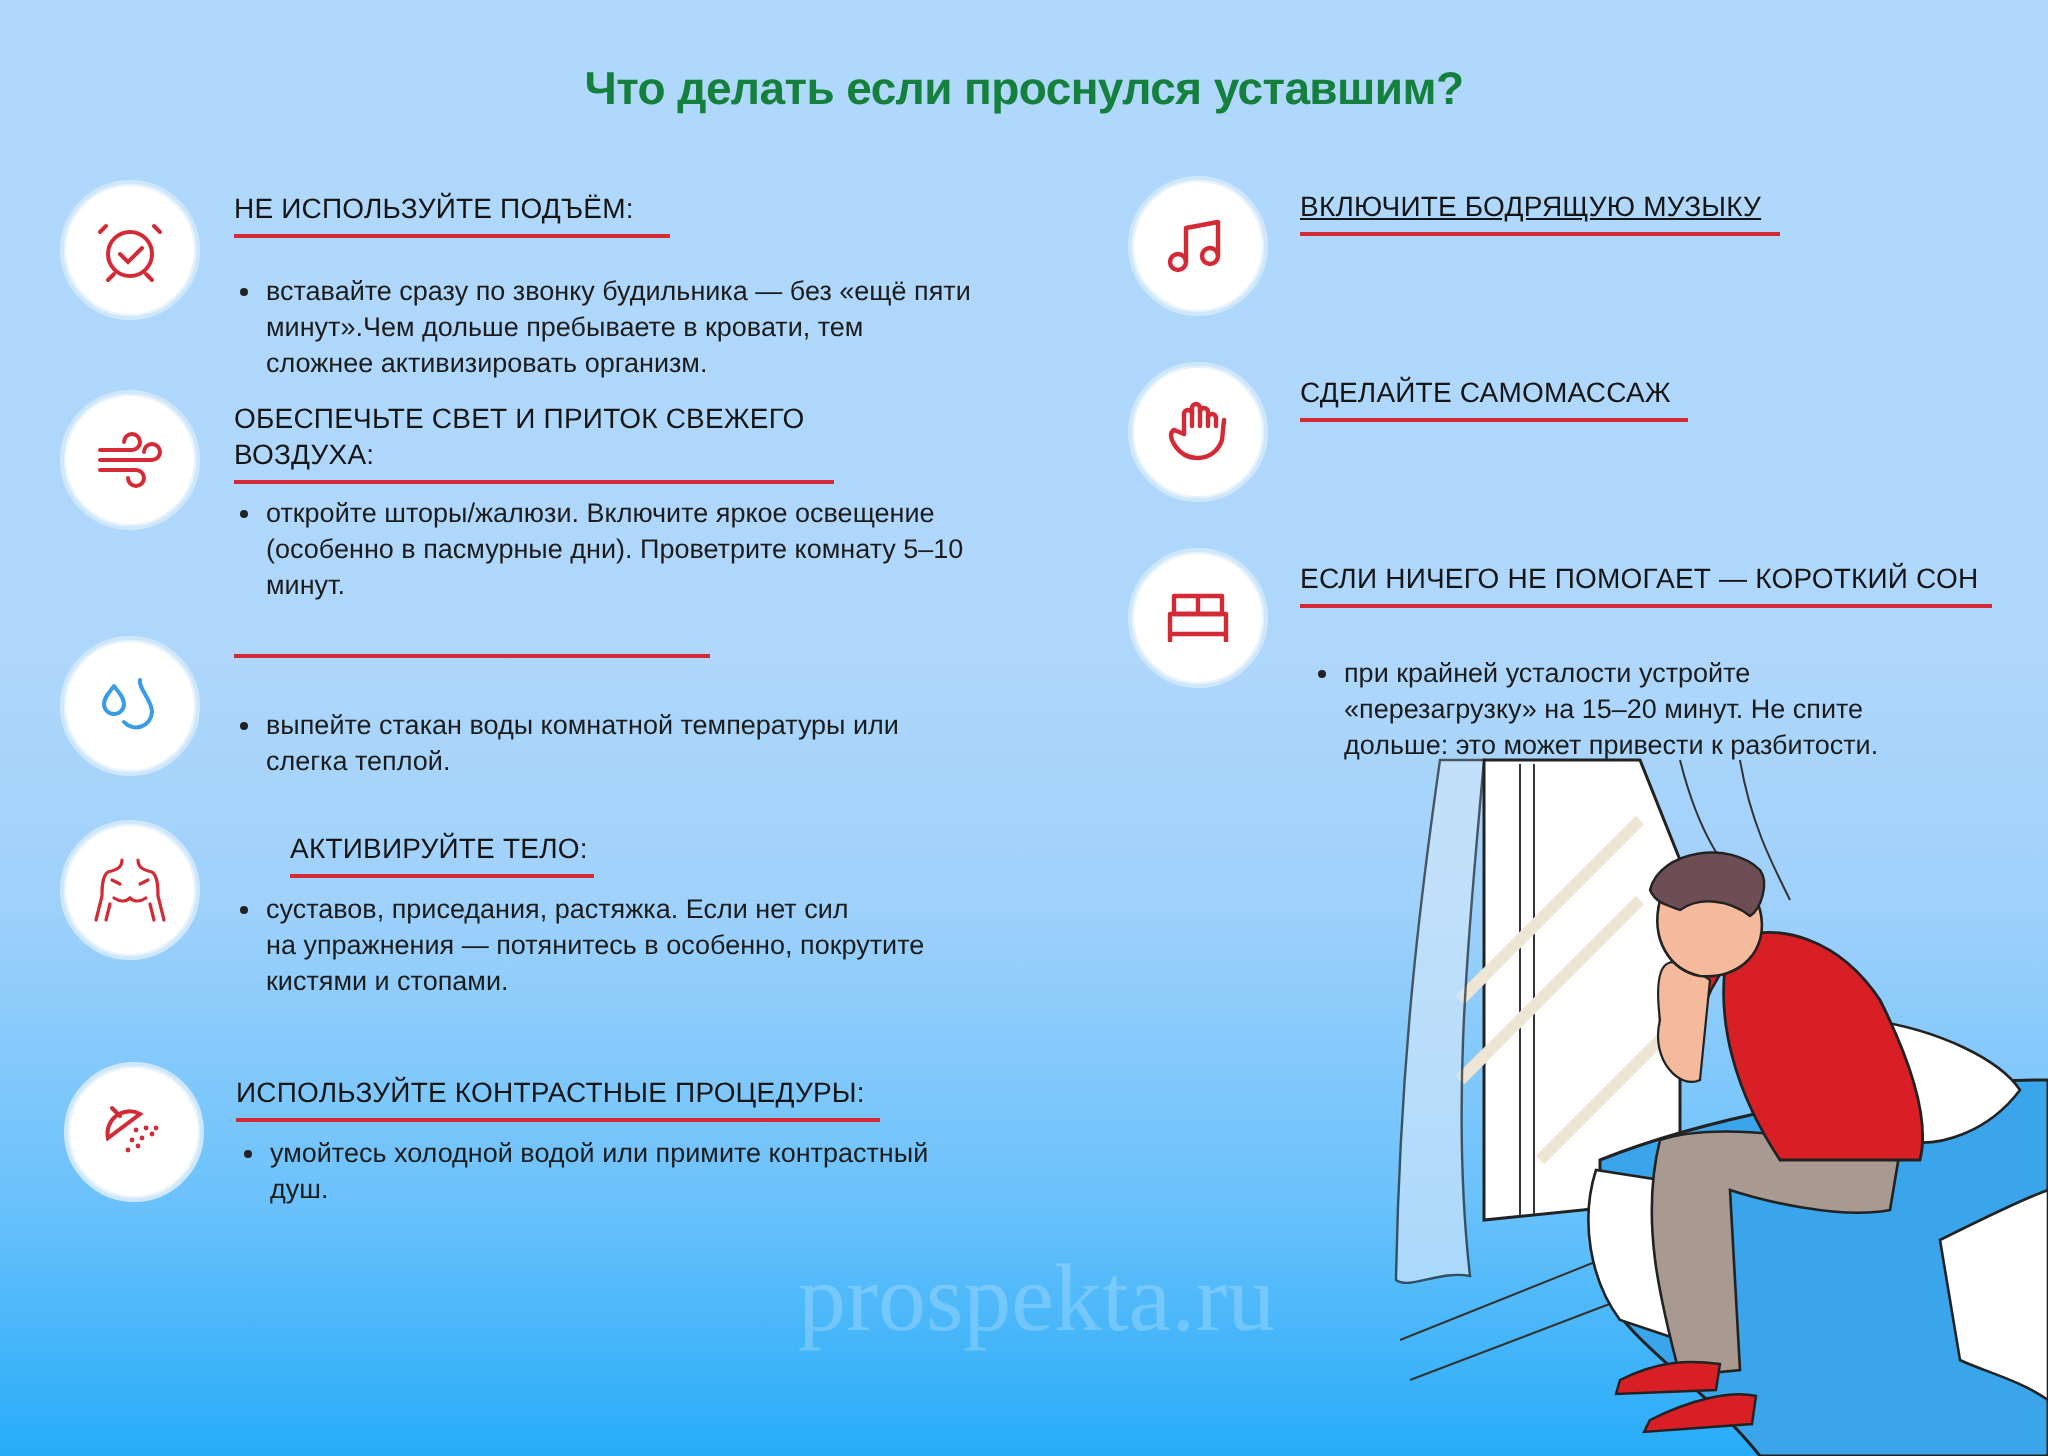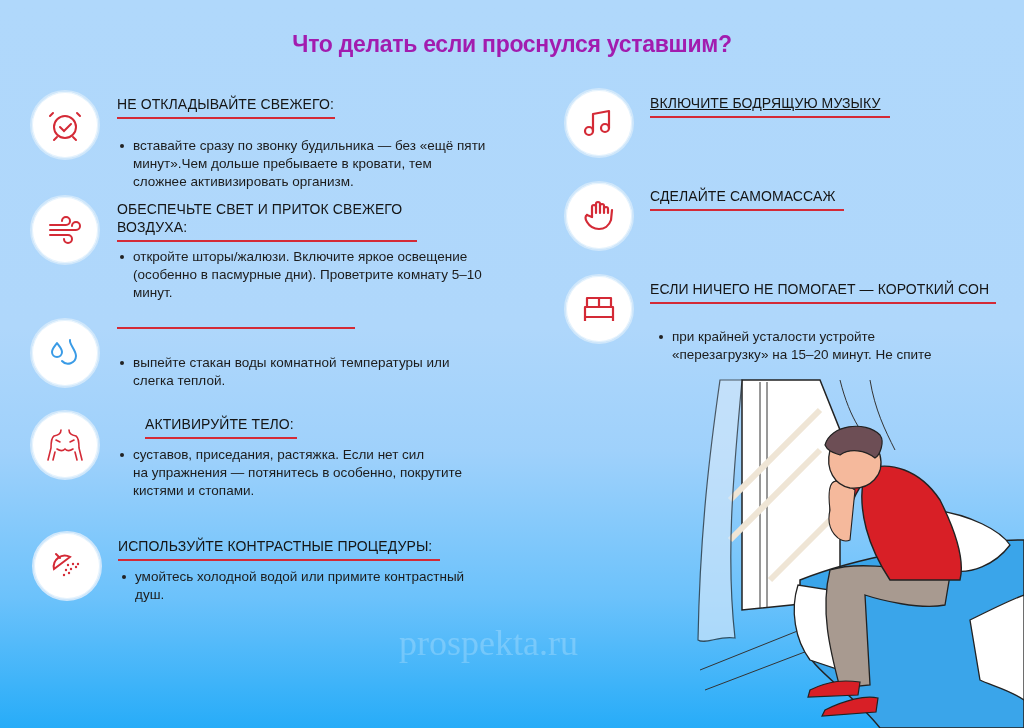--- a/index.html
+++ b/index.html
@@ -5,21 +5,21 @@
   * { box-sizing: border-box; margin: 0; padding: 0; }
   html, body { width: 1024px; height: 728px; overflow: hidden; }
   body {
     position: relative;
     font-family: "Liberation Sans", "DejaVu Sans", sans-serif;
     color: #1a1a1a;
     background: linear-gradient(to bottom, #b0d8fb 0%, #afd7fb 45%, #9fd1fb 62%, #6cc2fb 82%, #27acf8 100%);
   }
   .title {
     position: absolute; left: 0; top: 31px; width: 1024px;
-    text-align: center; font-size: 23px; font-weight: bold; color: #a21caf;
+    text-align: center; font-size: 23px; font-weight: bold; color: #15803d;
     letter-spacing: -0.3px;
   }
   .icon-circle {
     position: absolute; width: 70px; height: 70px; border-radius: 50%;
     background: #fff; border: 2px solid #cfe7fb;
     box-shadow: 0 0 0 1px #e6f3fd inset;
     display: flex; align-items: center; justify-content: center;
   }
   .icon-circle svg { width: 42px; height: 42px; }
   .heading {
@@ -33,39 +33,39 @@
     position: absolute; font-size: 13.5px; line-height: 18px; color: #1c1c1c;
     padding-left: 16px;
   }
   .bullet::before {
     content: ""; position: absolute; left: 3px; top: 7px;
     width: 4px; height: 4px; border-radius: 50%; background: #222;
   }
   .watermark {
     position: absolute; left: 399px; top: 622px;
     font-family: "Liberation Serif", "DejaVu Serif", serif;
-    font-size: 36px; color: rgba(255,255,255,0.22);
+    font-size: 48px; color: rgba(255,255,255,0.22);
   }
   .illustration { position: absolute; left: 680px; top: 370px; width: 344px; height: 358px; }
 </style>
 </head>
 <body>
 
 <h1 class="title">Что делать если проснулся уставшим?</h1>
 
 <div class="icon-circle" style="left:30px;top:90px;">
   <svg viewBox="0 0 42 42" fill="none" stroke="#d42a36" stroke-width="2" stroke-linecap="round">
     <circle cx="21" cy="23" r="11"></circle>
     <path d="M16 23l4 4 7-7"></path>
     <path d="M9 9l-3 3M33 9l3 3"></path>
     <path d="M13 33l-3 3M29 33l3 3"></path>
   </svg>
 </div>
 <div class="heading" style="left:117px;top:95px;">
-  <span>НЕ ОТКЛАДЫВАЙТЕ СВЕЖЕГО:</span>
+  <span>НЕ ИСПОЛЬЗУЙТЕ ПОДЪЁМ:</span>
   <span class="rule" style="width:218px;"></span>
 </div>
 <div class="bullet" style="left:117px;top:126px;width:420px;margin-top:11px;">
   <div>вставайте сразу по звонку будильника — без «ещё пяти</div>
   <div>минут».Чем дольше пребываете в кровати, тем</div>
   <div>сложнее активизировать организм.</div>
 </div>
 
 <div class="icon-circle" style="left:30px;top:195px;">
   <svg viewBox="0 0 42 42" fill="none" stroke="#d42a36" stroke-width="2" stroke-linecap="round">
@@ -178,20 +178,21 @@
     <path d="M7 29v4M35 29v4"></path>
   </svg>
 </div>
 <div class="heading" style="left:650px;top:280px;">
   <span>ЕСЛИ НИЧЕГО НЕ ПОМОГАЕТ — КОРОТКИЙ СОН</span>
   <span class="rule" style="width:346px;"></span>
 </div>
 <div class="bullet" style="left:656px;top:311px;width:350px;margin-top:17px;">
   <div>при крайней усталости устройте</div>
   <div>«перезагрузку» на 15–20 минут. Не спите</div>
+  <div>дольше: это может привести к разбитости.</div>
 </div>
 
 <div class="watermark">prospekta.ru</div>
 
 <svg class="illustration" viewBox="0 0 344 358">
 
   <path d="M62 10 H140 L160 60 V230 L62 240 Z" fill="#ffffff" stroke="#222" stroke-width="1.5"></path>
   <path d="M80 12 V238 M87 12 V237" stroke="#333" stroke-width="1"></path>
   <path d="M50 130 L140 40 M50 170 L140 80 M90 210 L150 150" stroke="#efe5d5" stroke-width="6"></path>
 

